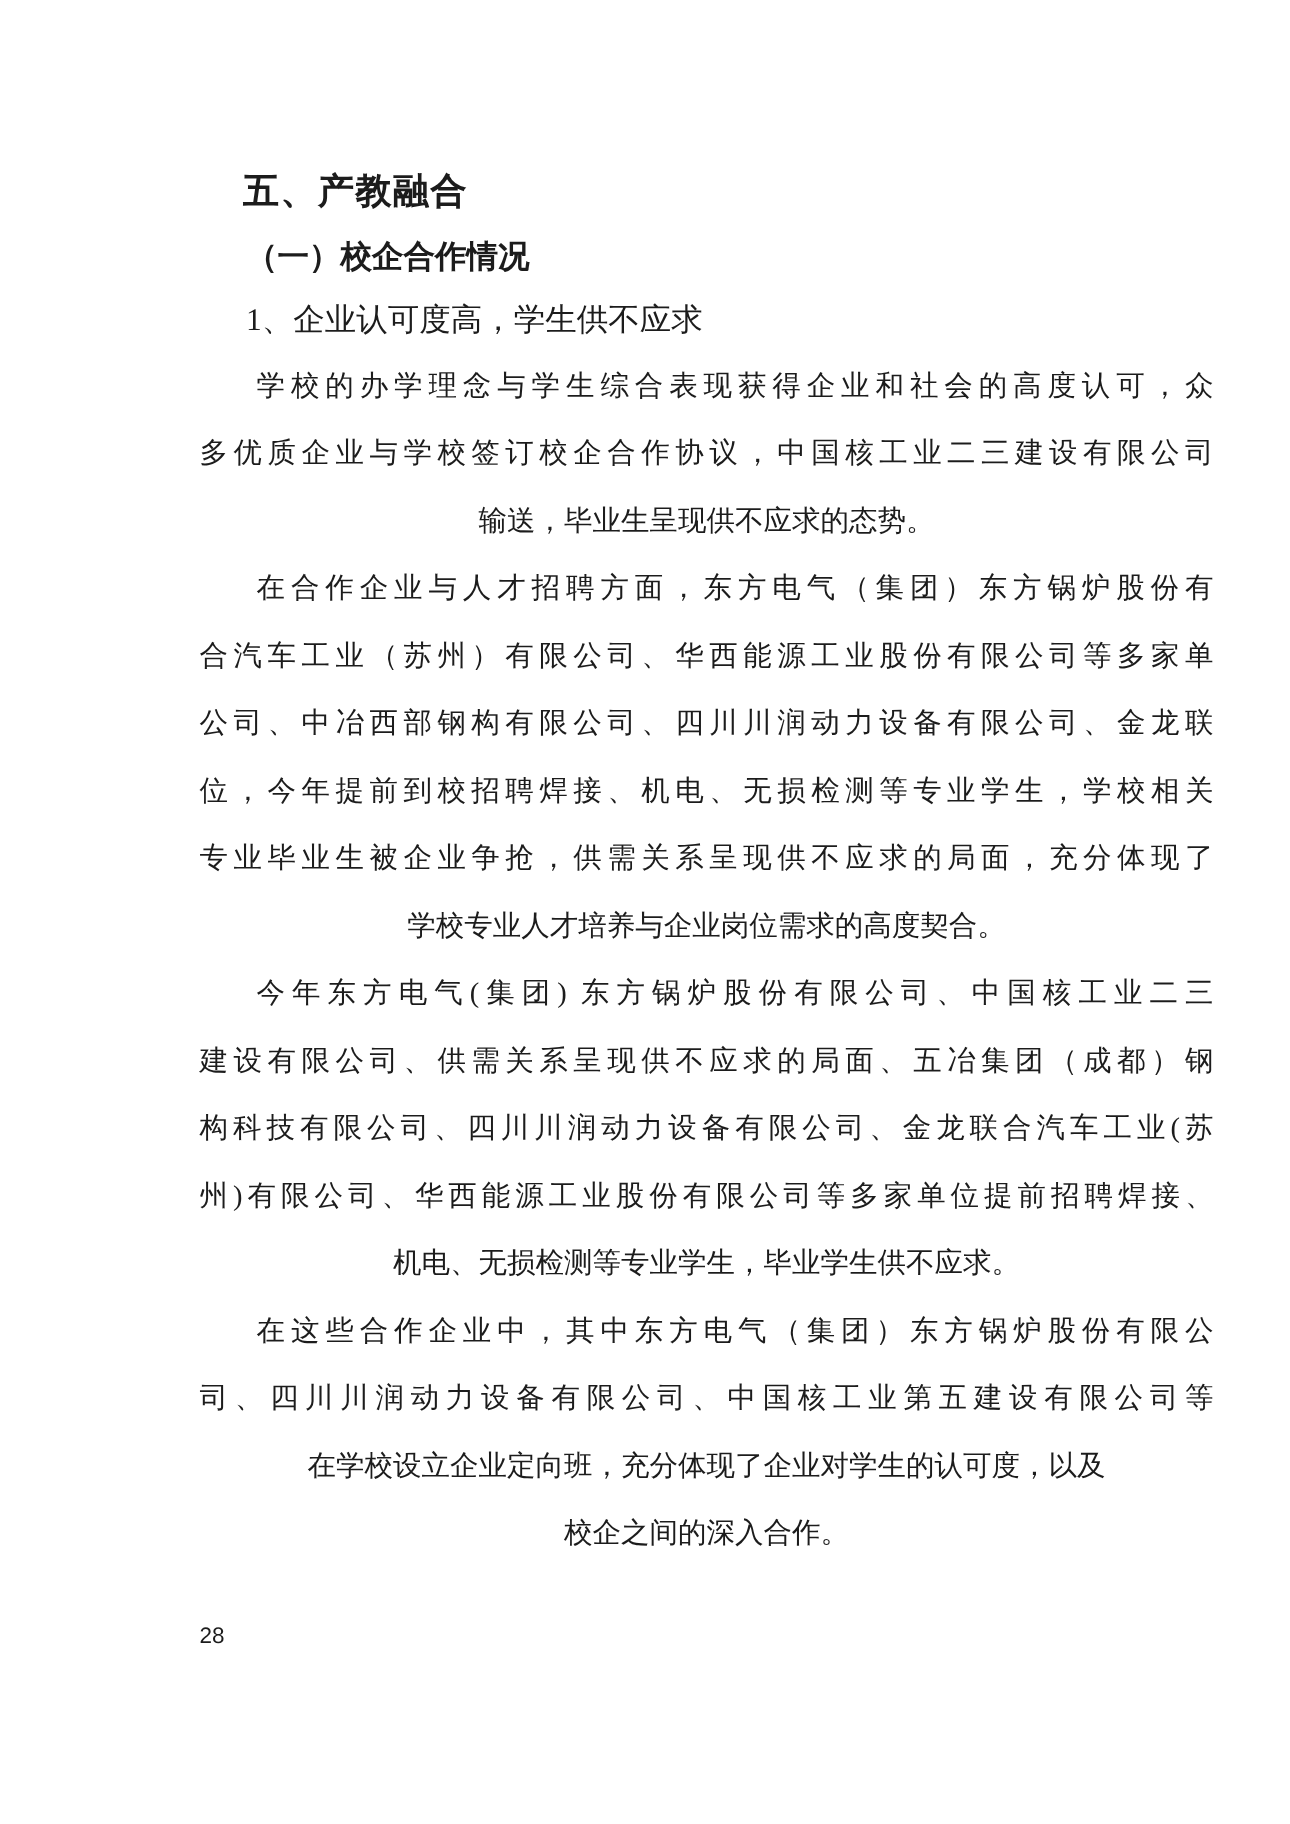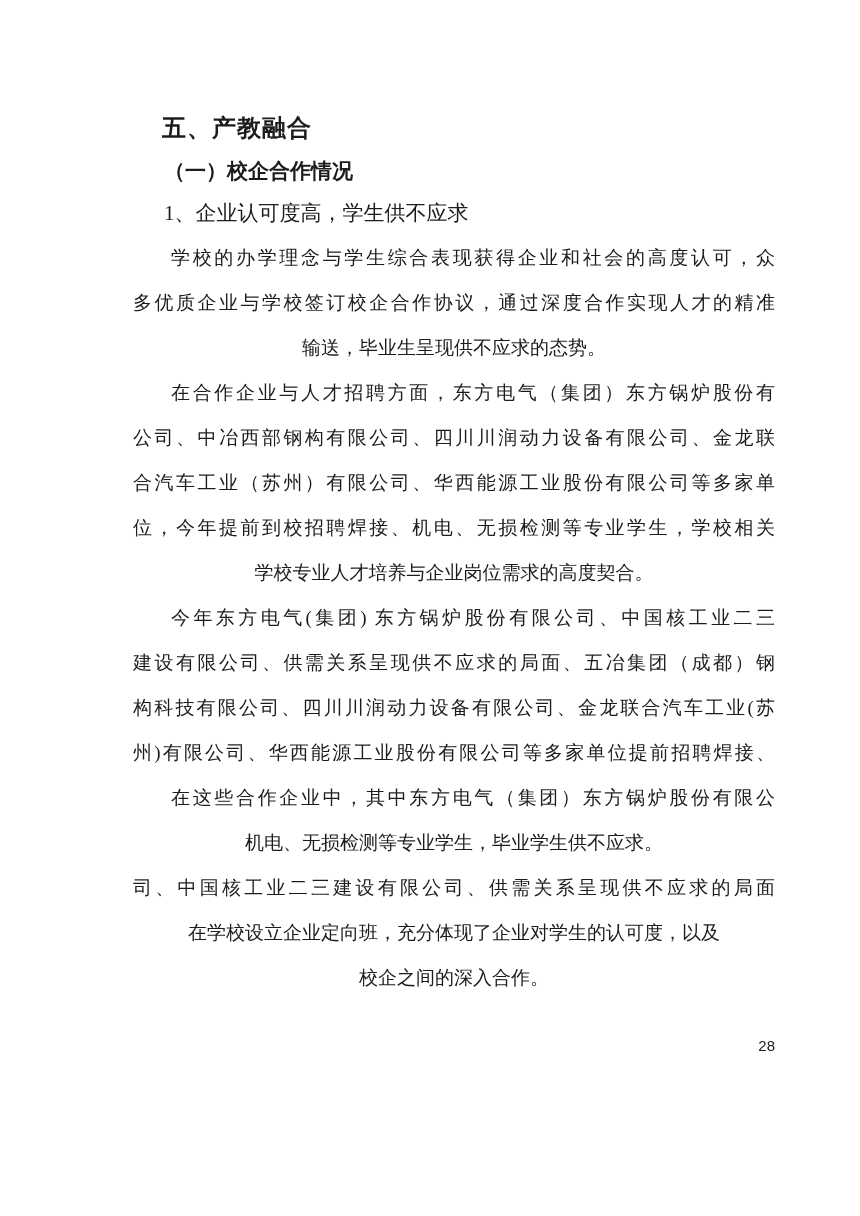--- a/index.html
+++ b/index.html
@@ -8,21 +8,21 @@
     position: relative;
     width: 860px;
     height: 1216px;
     margin: 0 auto;
     background: #ffffff;
     color: #1c1c1c;
     font-family: "Liberation Serif", "DejaVu Serif", serif;
     overflow: hidden;
   }
   .content {
-    padding: 113px 85px 0 133px;
+    padding: 113px 51px 0 133px;
   }
   .h-chapter {
     font-size: 24px;
     line-height: 30px;
     font-weight: bold;
     margin: 0 0 14px 29px;
     letter-spacing: 1px;
   }
   .h-section {
     font-size: 21px;
@@ -48,57 +48,58 @@
   }
   .ln.j {
     text-align: justify;
     text-align-last: justify;
   }
   .ln.first {
     text-indent: 2em;
   }
   .footer {
     margin-top: 37px;
-    text-align: right;
+    text-align: left;
     font-size: 15px;
     line-height: 17px;
     font-family: "Liberation Sans", "DejaVu Sans", sans-serif;
     color: #1c1c1c;
   }
 </style>
 </head>
 <body>
 
 <div class="page">
   <div class="content">
 
     <div class="h-chapter">五、产教融合</div>
     <div class="h-section">（一）校企合作情况</div>
     <div class="h-sub">1、企业认可度高，学生供不应求</div>
 
     <div class="bodytext">
 
       <div class="ln first j">学校的办学理念与学生综合表现获得企业和社会的高度认可，众</div>
-      <div class="ln j">多优质企业与学校签订校企合作协议，通过深度合作实现人才的精准</div>
+      <div class="ln j">多优质企业与学校签订校企合作协议，中国核工业二三建设有限公司</div>
       <div class="ln last">输送，毕业生呈现供不应求的态势。</div>
 
       <div class="ln first j">在合作企业与人才招聘方面，东方电气（集团）东方锅炉股份有</div>
+      <div class="ln j">合汽车工业（苏州）有限公司、华西能源工业股份有限公司等多家单</div>
       <div class="ln j">公司、中冶西部钢构有限公司、四川川润动力设备有限公司、金龙联</div>
-      <div class="ln j">合汽车工业（苏州）有限公司、华西能源工业股份有限公司等多家单</div>
       <div class="ln j">位，今年提前到校招聘焊接、机电、无损检测等专业学生，学校相关</div>
+      <div class="ln j">专业毕业生被企业争抢，供需关系呈现供不应求的局面，充分体现了</div>
       <div class="ln last">学校专业人才培养与企业岗位需求的高度契合。</div>
 
       <div class="ln first j">今年东方电气(集团) 东方锅炉股份有限公司、中国核工业二三</div>
       <div class="ln j">建设有限公司、供需关系呈现供不应求的局面、五冶集团（成都）钢</div>
       <div class="ln j">构科技有限公司、四川川润动力设备有限公司、金龙联合汽车工业(苏</div>
       <div class="ln j">州)有限公司、华西能源工业股份有限公司等多家单位提前招聘焊接、</div>
+      <div class="ln last">机电、无损检测等专业学生，毕业学生供不应求。</div>
+
       <div class="ln first j">在这些合作企业中，其中东方电气（集团）东方锅炉股份有限公</div>
-
-      <div class="ln last">机电、无损检测等专业学生，毕业学生供不应求。</div>
-      <div class="ln j">司、中国核工业二三建设有限公司、供需关系呈现供不应求的局面</div>
+      <div class="ln j">司、四川川润动力设备有限公司、中国核工业第五建设有限公司等</div>
       <div class="ln">在学校设立企业定向班，充分体现了企业对学生的认可度，以及</div>
       <div class="ln last">校企之间的深入合作。</div>
 
     </div>
 
     <div class="footer">28</div>
 
   </div>
 </div>
 

